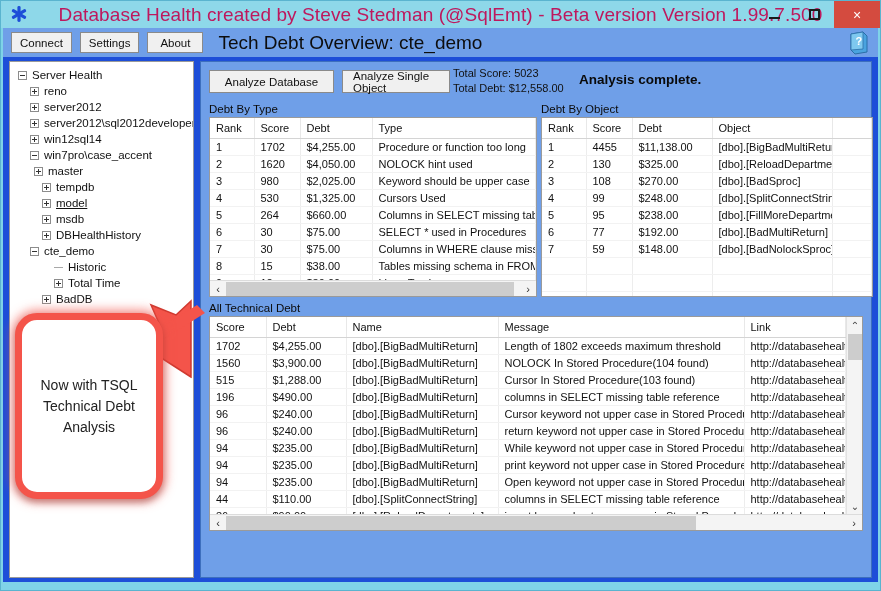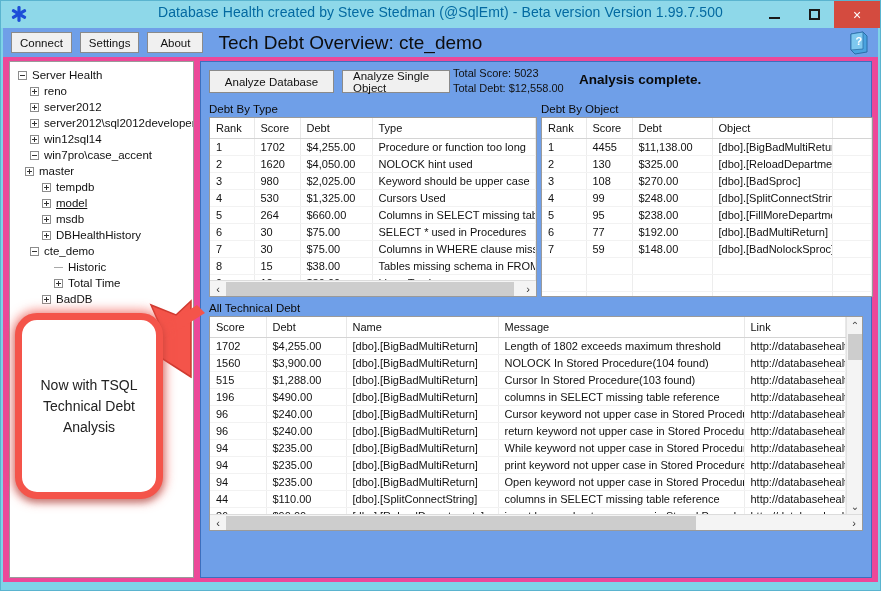--- a/index.html
+++ b/index.html
@@ -24,21 +24,21 @@
     display: flex; align-items: center;
   }
   .app-icon {
     position: absolute; left: 9px; top: 4px;
     width: 18px; height: 18px;
     display: flex; align-items: center; justify-content: center;
   }
   .title-text {
     position: absolute; left: 0; right: 0; top: 3px;
     text-align: center;
-    font-size: 14px; color: #0369a1;
+    font-size: 19px; color: #be185d;
     letter-spacing: 0.1px;
   }
   .win-btns {
     position: absolute; right: 0; top: 0; height: 27px;
     display: flex; align-items: stretch;
   }
   .win-btn {
     width: 40px; display: flex; align-items: center; justify-content: center;
     font-size: 13px; color: #222;
   }
@@ -70,21 +70,21 @@
     font-family: "Liberation Sans", sans-serif;
   }
   .help-icon {
     position: absolute; right: 8px; top: 3px;
     width: 22px; height: 24px;
   }
 
   
   .body-area {
     position: absolute; left: 2px; top: 56px; right: 2px; bottom: 8px;
-    background: #ec4899;
+    background: #1d4ed8;
   }
   .tree-pane {
     position: absolute; left: 6px; top: 4px; width: 185px; bottom: 4px;
     background: #ffffff;
     border: 1px solid #9a9a9a;
     overflow: hidden;
     padding-top: 5px;
   }
   .tree-row {
     height: 16px;
@@ -282,21 +282,21 @@
               <span class="expander plus"></span>
             </span>
             <span style="margin-left: 4px;">win12sql14</span>
           </div>
           <div class="tree-row" style="padding-left: 18px;">
             <span class="tw">
               <span class="expander minus"></span>
             </span>
             <span style="margin-left: 4px; text-align: right;">win7pro\case_accent</span>
           </div>
-          <div class="tree-row" style="padding-left: 13px;">
+          <div class="tree-row" style="padding-left: 22px;">
             <span class="tw">
               <span class="expander plus"></span>
             </span>
             <span style="margin-left: 4px;">master</span>
           </div>
           <div class="tree-row" style="padding-left: 30px;">
             <span class="tw">
               <span class="expander plus"></span>
             </span>
             <span style="margin-left: 4px;">tempdb</span>

